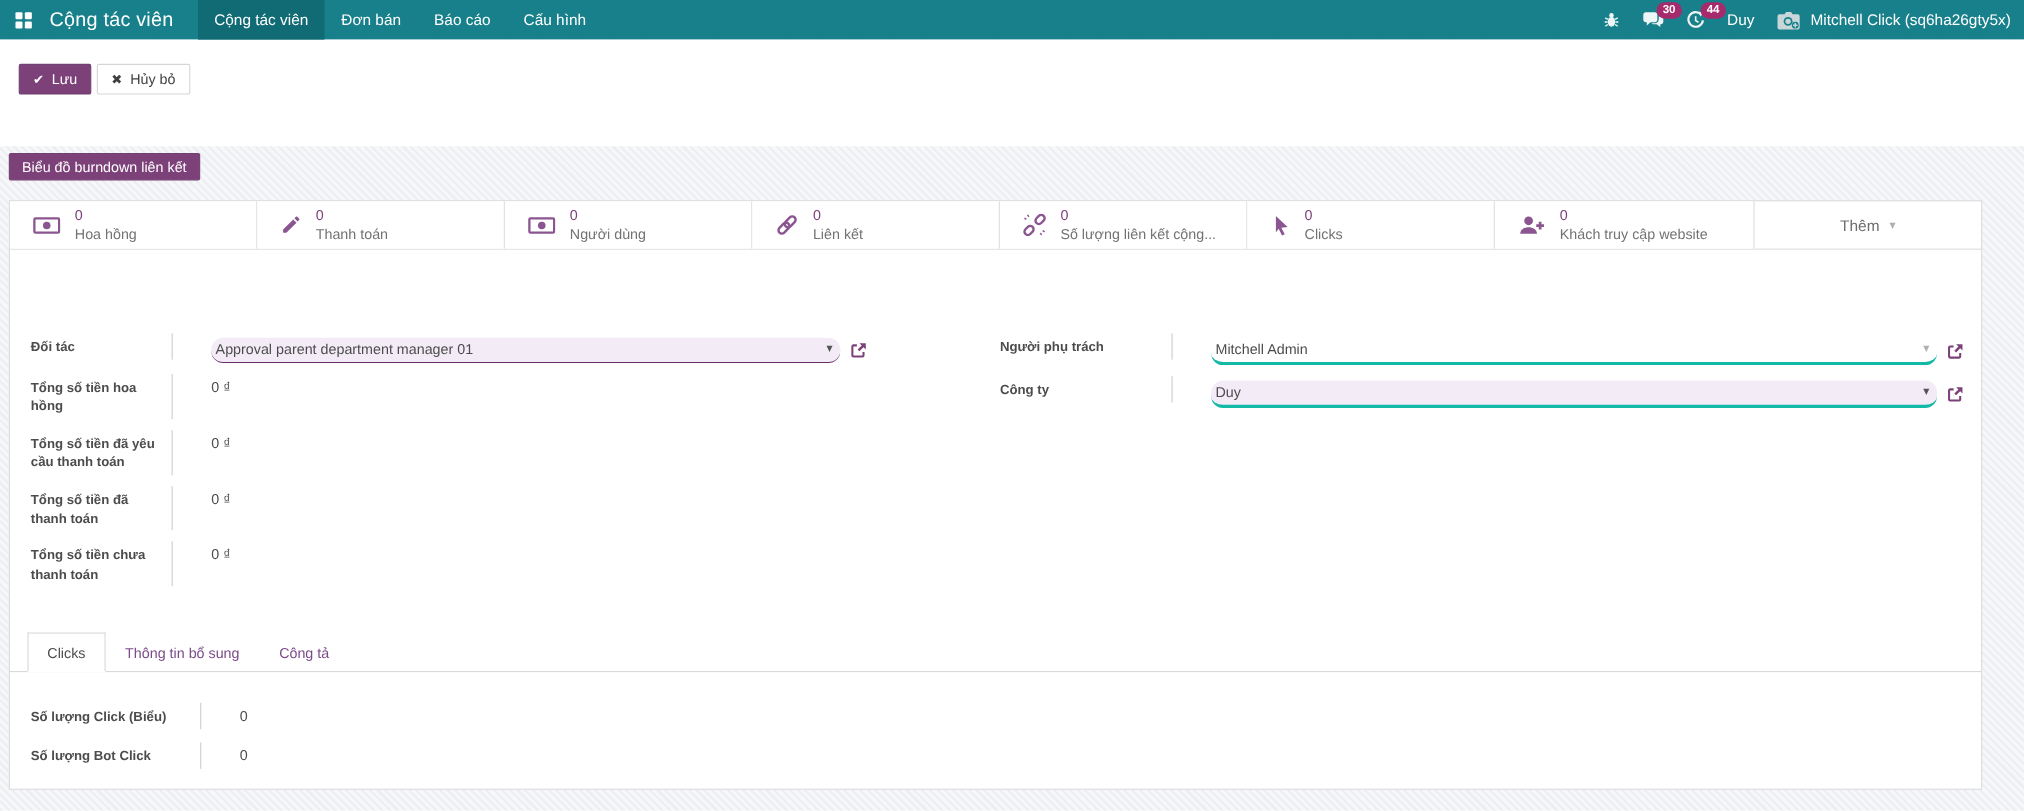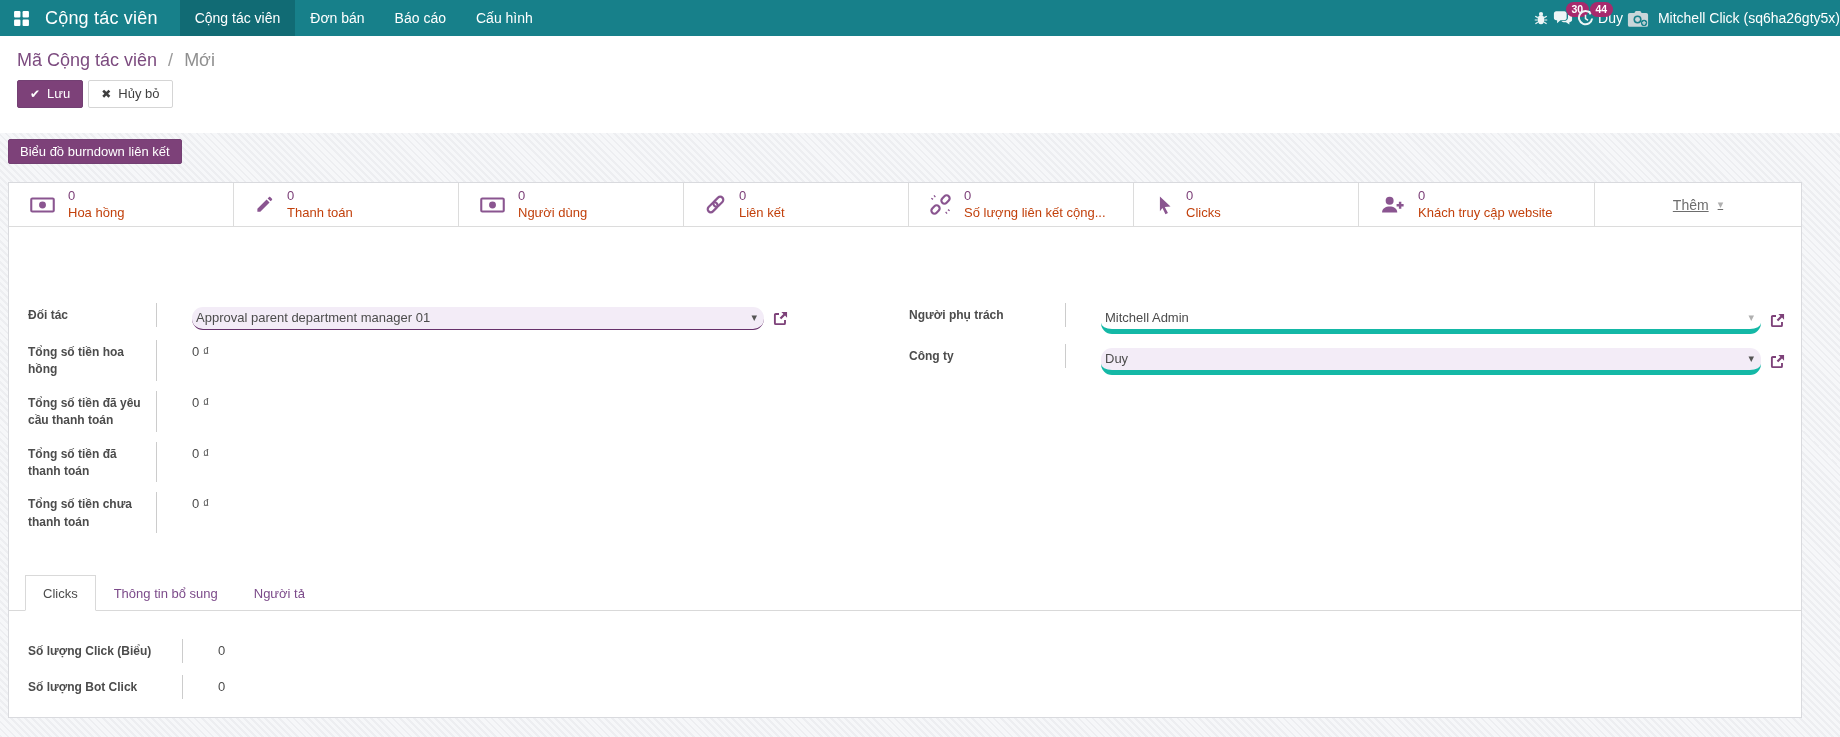--- a/index.html
+++ b/index.html
@@ -15,21 +15,21 @@
   
   .topbar {
     height:36px; background:#17808a; color:#fff;
     display:flex; align-items:stretch;
   }
   .apps-toggle { display:flex; align-items:center; padding:0 13px; }
   .brand { display:flex; align-items:center; font-size:18px; padding:0 14px 0 2px; margin-right:8px; letter-spacing:.2px; }
   .menu { display:flex; align-items:stretch; }
   .menu-item { display:flex; align-items:center; padding:0 15px; font-size:14px; color:#ffffff; }
   .menu-item.active { background:#116b74; }
-  .systray { margin-left:auto; display:flex; align-items:center; gap:4px; font-size:14px; }
+  .systray { margin-left:auto; display:flex; align-items:center; gap:20px; padding-right:12px; font-size:14px; }
   .sys-icon { display:flex; align-items:center; color:#eef5f6; position:relative; }
   .badge {
     position:absolute; top:-8px; left:13px; background:#a72a6d; color:#fff;
     font-size:10.5px; font-weight:700; border-radius:9px; padding:1.5px 5.5px; line-height:1.2;
   }
   .user-menu { display:flex; align-items:center; gap:9px; }
   .avatar { color:#c9d6d9; display:flex; }
 
   
   .control-panel { background:#fff; padding:13px 16px 0 17px; height:97px; }
@@ -59,43 +59,43 @@
   
   .stat-row { display:flex; border-bottom:1px solid #dcdcdc; height:44px; }
   .stat-btn {
     width:225px; border-right:1px solid #dcdcdc; background:#fff;
     display:flex; align-items:center; gap:13px; padding-left:21px; overflow:hidden;
   }
   .stat-btn.wide { width:236px; }
   .stat-icon { color:#8a5590; display:flex; flex-shrink:0; }
   .stat-text { display:flex; flex-direction:column; line-height:1.3; overflow:hidden; }
   .stat-value { color:#7d4179; font-size:13px; }
-  .stat-label { color:#c2410c; font-size:13px; white-space:nowrap; }
-  .more-btn { flex:1; display:flex; align-items:center; justify-content:center; gap:9px; color:#6d6d6d; font-size:14px;text-decoration:underline; }
+  .stat-label { color:#737373; font-size:13px; white-space:nowrap; }
+  .more-btn { flex:1; display:flex; align-items:center; justify-content:center; gap:9px; color:#6d6d6d; font-size:14px; }
   .caret-gray { color:#b0b0b0; font-size:11px; }
 
   
   .form-area { display:flex; margin-top:76px; padding:0 16px; }
   .fcol-left { width:880px; }
   .fcol-right { flex:1; padding-left:15px; }
   .frow { display:flex; margin-bottom:10px; align-items:flex-start;gap:26px; }
   .flabel {
     flex-shrink:0; width:132px; padding:4px 8px 2px 3px; border-right:1px solid #cccccc;
     font-size:12px; font-weight:700; color:#4c4c4c; line-height:1.45; min-height:24px;
   }
   .fcol-right .flabel { width:160px; }
   .fval { margin-left:9px; padding-top:4px; display:flex; align-items:center; }
   .m2o {
     display:inline-flex; justify-content:space-between; align-items:center;
     width:572px; padding:2px 7px 3px 4px; line-height:17px;border-radius:11px;
   }
   .fcol-right .m2o { width:660px; }
   .lavender { background:#f3ecf7; }
   .ul-focus { border-bottom:1px solid #66306b; }
-  .ul-gray { border-bottom:5px solid #14b8a6; }
+  .ul-gray { border-bottom:3px solid #14b8a6; }
   .ul-faint { border-bottom:1px solid #e2e2e2; }
   .m2o .caret-dark { color:#555; font-size:11px; }
   .empty-input { display:inline-block; width:660px; height:22px; }
   .ext { color:#7d4179; margin-left:9px; display:flex; }
   .money { padding-top:4px; }
 
   
   .tabs { display:flex; border-bottom:1px solid #d9d9d9; margin-top:32px; padding-left:16px; }
   .tab {
     padding:9px 17px 8px; font-size:13px; color:#7c4b8a;
@@ -166,25 +166,20 @@
             <circle cx="18.6" cy="14.8" r="3.4" fill="#17808a"></circle>
             <path d="M16.4 14.8h4.4M18.6 12.6V17" stroke="currentColor" stroke-width="1.5" fill="none"></path>
           </svg>
       </span>
       <span data-interactable="false">Mitchell Click (sq6ha26gty5x)</span>
     </span>
   </div>
 </header>
 
 <section class="control-panel" data-interactable="false">
-  <div class="breadcrumb" data-interactable="false">
-    <span class="bc-parent" data-interactable="true">Mã Cộng tác viên</span>
-    <span class="bc-sep" data-interactable="false">/</span>
-    <span class="bc-current" data-interactable="false">Mới</span>
-  </div>
   <div class="cp-buttons" data-interactable="false">
     <button class="btn btn-primary" data-interactable="true">
       <span class="glyph" data-interactable="false">✔</span>
       <span data-interactable="false">Lưu</span>
     </button>
     <button class="btn btn-secondary" data-interactable="true">
       <span class="glyph" data-interactable="false">✖</span>
       <span data-interactable="false">Hủy bỏ</span>
     </button>
   </div>
@@ -360,21 +355,21 @@
           </span>
         </div>
       </div>
     </div>
 
   </div>
 
   <div class="tabs" data-interactable="false">
     <div class="tab active" data-interactable="true">Clicks</div>
     <div class="tab" data-interactable="true">Thông tin bổ sung</div>
-    <div class="tab" data-interactable="true">Người tả</div>
+    <div class="tab" data-interactable="true">Công tả</div>
   </div>
 
   <div class="tab-content" data-interactable="false">
     <div class="frow" data-interactable="false">
       <label class="flabel" data-interactable="false">Số lượng Click (Biểu)</label>
       <div class="fval" data-interactable="false">0</div>
     </div>
     <div class="frow" data-interactable="false">
       <label class="flabel" data-interactable="false">Số lượng Bot Click</label>
       <div class="fval" data-interactable="false">0</div>

